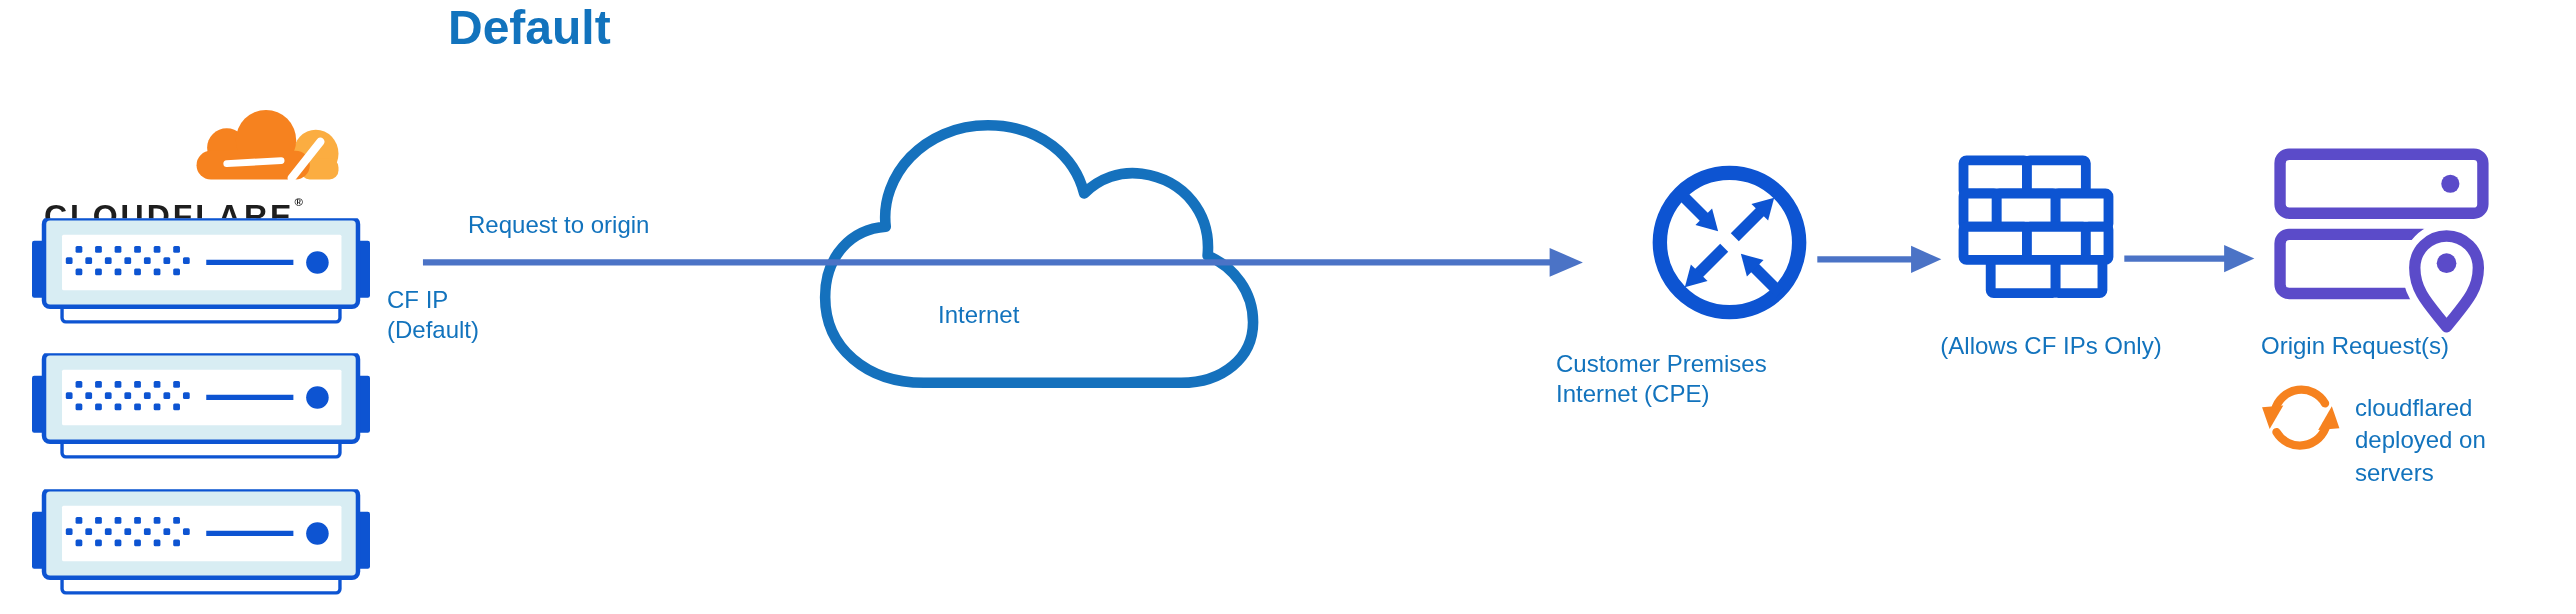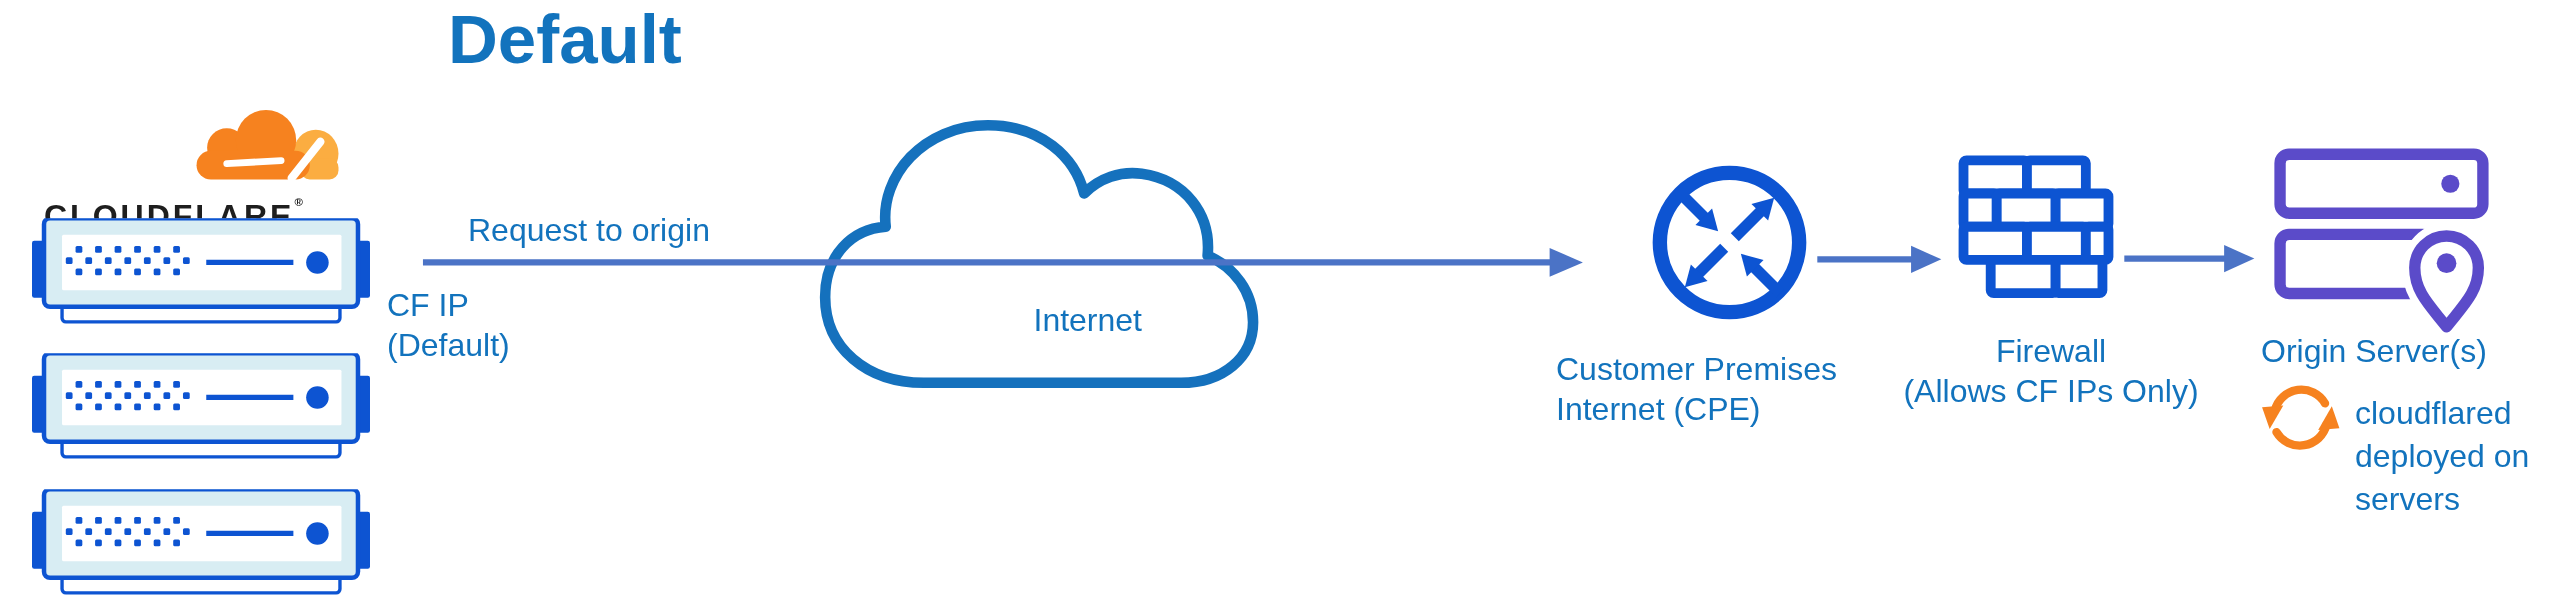--- a/index.html
+++ b/index.html
@@ -2,30 +2,30 @@
 <html style="--icon-blue: #0d54d2; --cloud-blue: #1571bd; --text-blue: #1273bd; --arrow-blue: #4b73c6; --purple: #5b4bc9; --orange: #f6821f; --orange-light: #fbad41; --wordmark-black: #1e1e1e; --server-panel: #d8edf3;font-size:12px"><head>
 <meta charset="utf-8">
 <style>
   html,body{margin:0;padding:0;background:#ffffff;}
   body{
     width:2576px;height:614px;position:relative;overflow:hidden;
     font-family:"Liberation Sans","DejaVu Sans",sans-serif;
   }
   .abs{position:absolute;}
   .title{
-    left:448px;top:1.5px;font-size:69px;font-weight:600;line-height:1.1;
+    left:448px;top:1.5px;font-size:48px;font-weight:600;line-height:1.1;
     color:var(--text-blue);letter-spacing:0;
   }
   .label{
-    font-size:32px;line-height:1.25;color:var(--text-blue);z-index:4;
+    font-size:24px;line-height:1.25;color:var(--text-blue);z-index:4;
   }
   .label span{display:block;}
   .lbl-request{left:468px;top:210px;}
   .lbl-cfip{left:387px;top:285px;}
-  .lbl-internet{left:938px;top:300px;width:204px;text-align:right;}
+  .lbl-internet{left:938px;top:300px;width:204px;text-align:left;}
   .lbl-cpe{left:1556px;top:349px;}
   .lbl-firewall{left:1877px;top:331px;width:348px;text-align:center;}
   .lbl-origin{left:2261px;top:331px;}
   .lbl-cloudflared{left:2355px;top:392px;width:183px;line-height:1.35;}
   .wordmark{
     left:44px;top:196px;font-size:32px;font-weight:800;letter-spacing:3px;
     color:var(--wordmark-black);white-space:nowrap;
   }
   .wordmark .reg{font-size:11.4px;vertical-align:21px;letter-spacing:0;}
   svg{display:block;}
@@ -194,20 +194,19 @@
 </div>
 
 <div class="abs label lbl-internet">Internet</div>
 
 <div class="abs label lbl-cpe">
   <span>Customer Premises</span>
   <span>Internet (CPE)</span>
 </div>
 
 <div class="abs label lbl-firewall">
-  <span>Firewall</span>
   <span>(Allows CF IPs Only)</span>
 </div>
 
-<div class="abs label lbl-origin">Origin Server(s)</div>
+<div class="abs label lbl-origin">Origin Request(s)</div>
 
 <div class="abs label lbl-cloudflared">cloudflared deployed on servers</div>
 
 
 </body></html>

